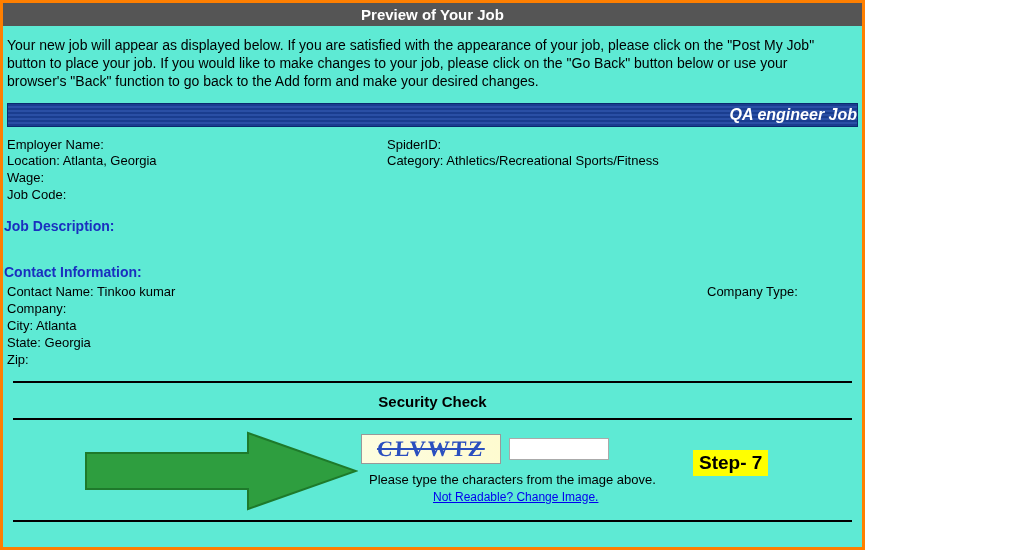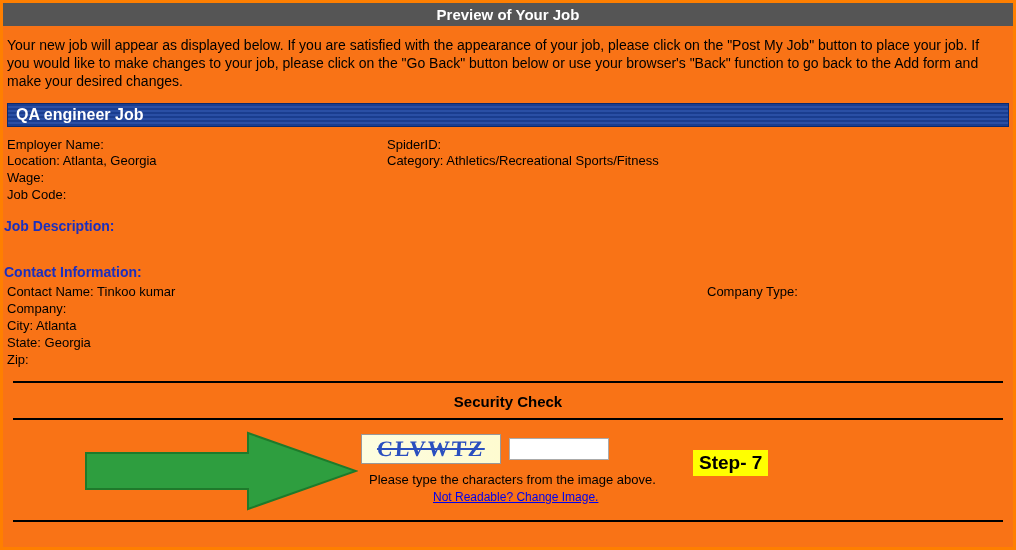--- a/index.html
+++ b/index.html
@@ -1,25 +1,26 @@
 <!DOCTYPE html>
 <html><head>
 <meta charset="utf-8">
 <style>
   * { box-sizing: border-box; margin: 0; padding: 0; }
   body { font-family: Arial, Helvetica, sans-serif; font-size: 13px; color: #000; }
-  .outer { width: 1016px; height: 550px; border: 3px solid #ff7f00; background: #f97316; position: relative; overflow: hidden; }
+  .outer { width: 865px; height: 550px; border: 3px solid #ff7f00; background: #5eead4; position: relative; overflow: hidden; }
   .header-bar { background: #555; color: #fff; font-weight: bold; font-size: 15px; text-align: center; padding: 3px 0; }
   .intro { padding: 10px 12px 12px 4px; font-size: 14px; line-height: 1.3; }
   .job-title-bar {
     margin: 0 4px;
     background: #1a3d8f;
     background-image: repeating-linear-gradient(0deg, #1a3d8f 0px, #1a3d8f 2px, #2a4fa5 2px, #2a4fa5 4px);
-    color: #fff; font-weight: bold; font-size: 16px; text-align: left; padding: 2px 8px;
+    color: #fff; font-weight: bold; font-size: 16px; text-align: right; padding: 2px 0;
     border: 1px solid #0a2a6f;
+    font-style: italic;
   }
   .details { padding: 10px 4px 6px 4px; display: flex; font-size: 13px; line-height: 1.3; }
   .details .col1 { width: 380px; }
   .details .col2 { width: 360px; }
   .details .col3 { flex: 1; }
   .section-label { color: #1a2fbf; font-weight: bold; font-size: 14px; padding: 8px 4px 4px 1px; }
   .contact-block { padding: 0 4px 6px 4px; display: flex; font-size: 13px; line-height: 1.3; }
   .contact-block .left { width: 700px; }
   .contact-block .right { flex: 1; }
   .hr-line { border: none; border-top: 2px solid #000; margin: 6px 10px; }

